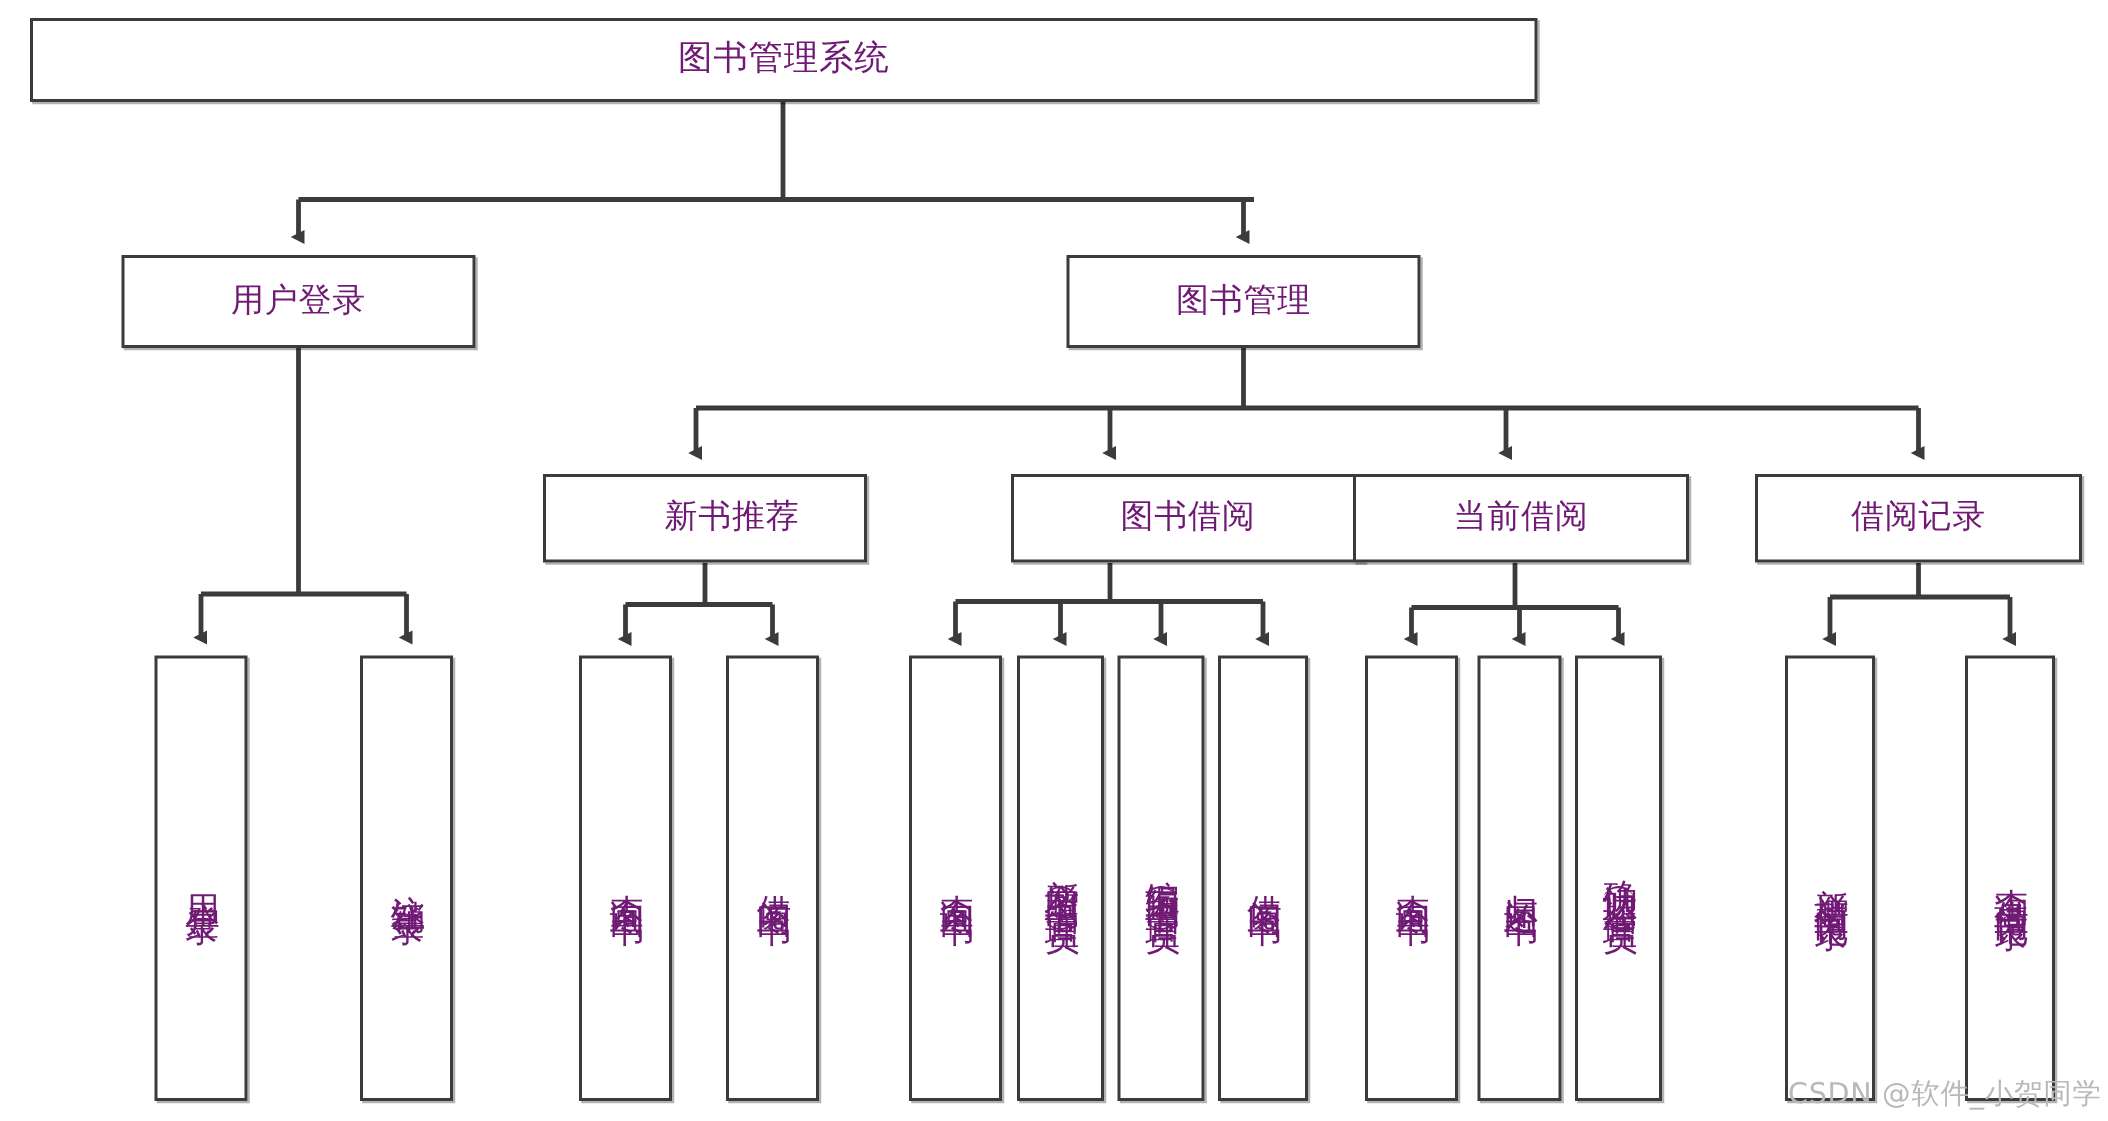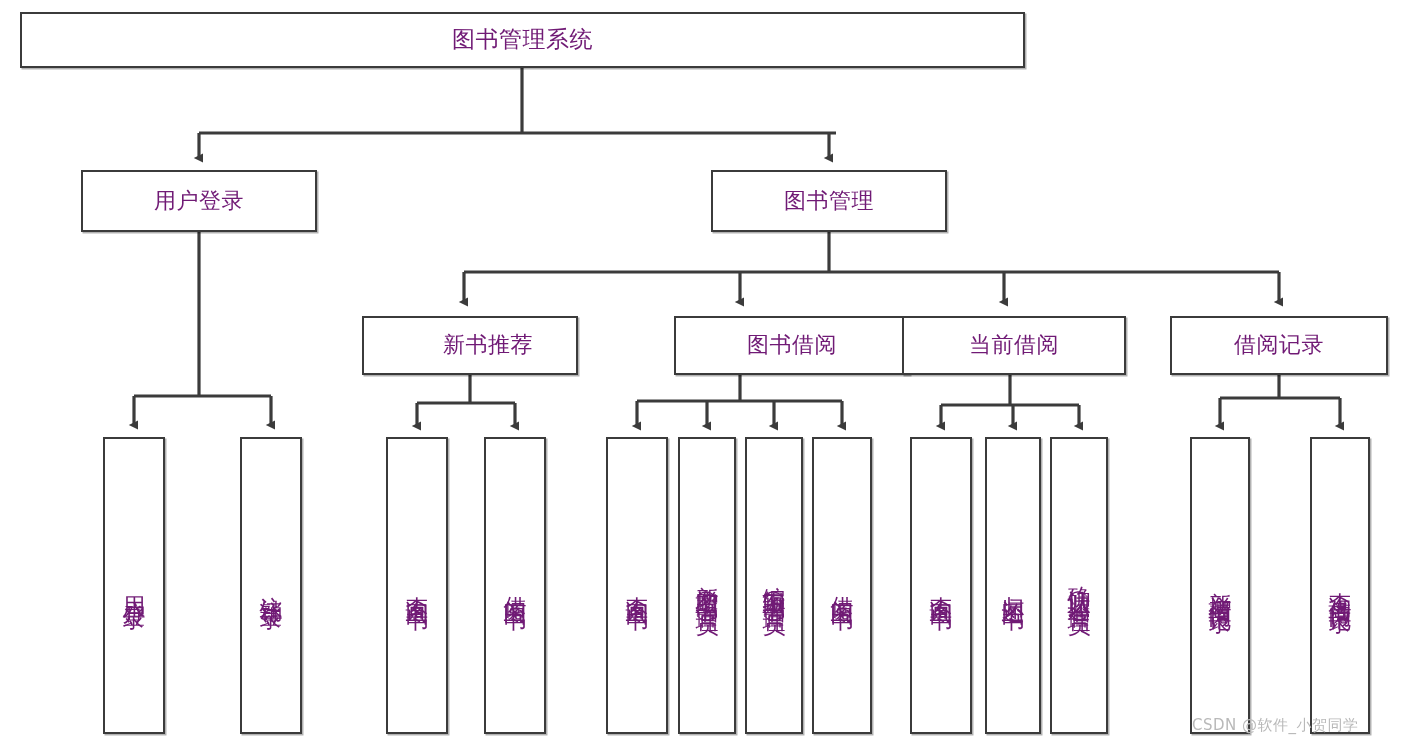--- a/index.html
+++ b/index.html
@@ -53,21 +53,21 @@
   .node.vert .label {
     writing-mode: vertical-rl;
     text-orientation: upright;
     font-size: 23px;
     line-height: 1.0;
     letter-spacing: 4px;
     white-space: nowrap;
   }
   .watermark {
     position: absolute;
-    font-size: 15px;
+    font-size: 19px;
     color: #b9b9b9;
     white-space: nowrap;
     letter-spacing: 0.5px;
   }
 </style>
 </head>
 <body>
 
 <div id="canvas">
 

